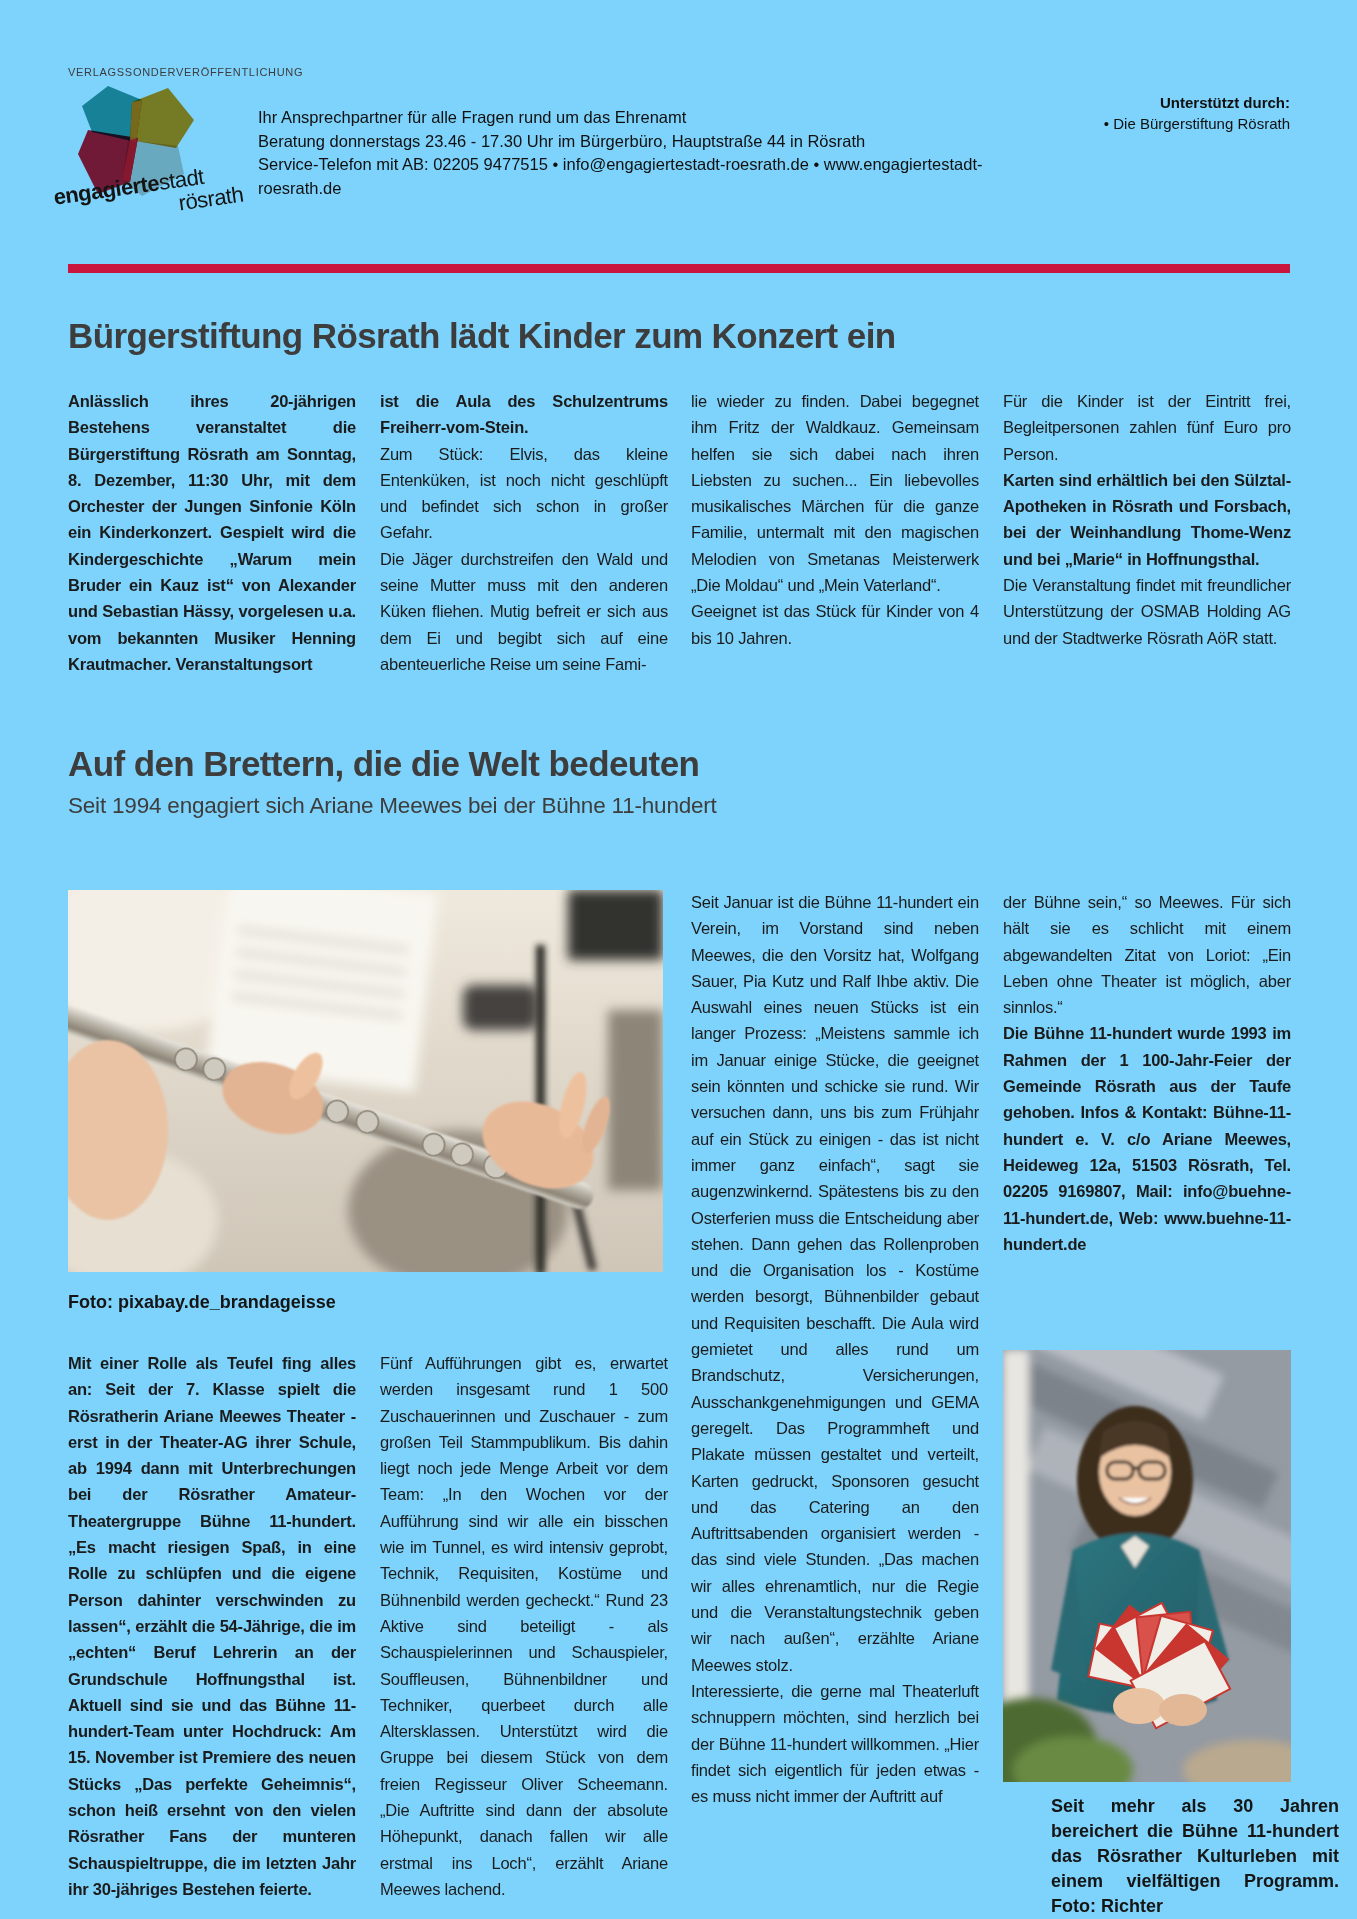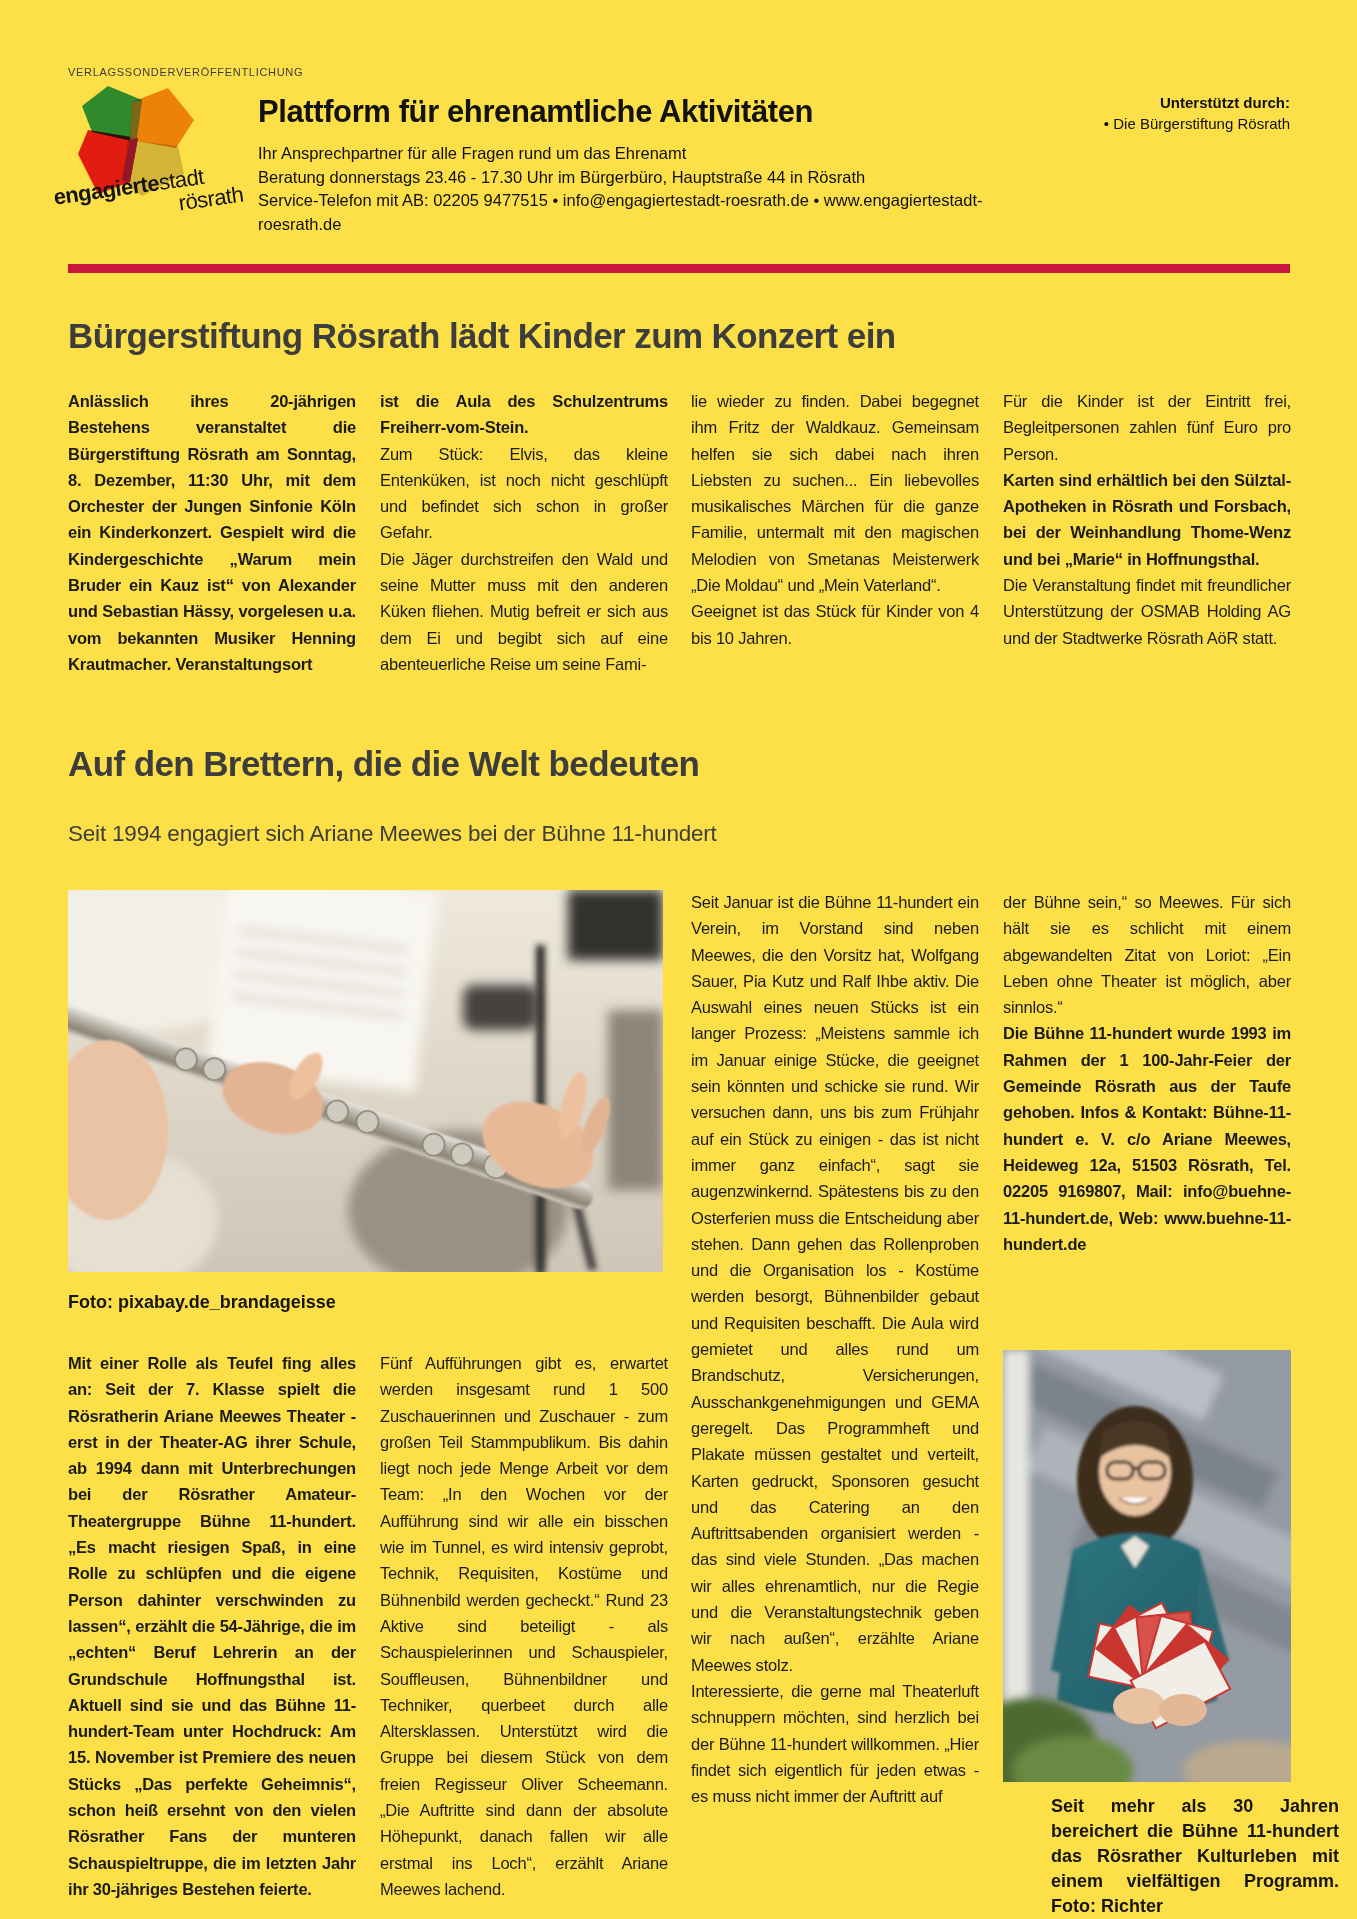--- a/index.html
+++ b/index.html
@@ -1,16 +1,16 @@
 <!DOCTYPE html>
 <html lang="de"><head>
 <meta charset="utf-8">
 <style>
   html,body{margin:0;padding:0;background:#ffffff;}
-  .page{position:relative;width:1357px;height:1919px;background:#fde047;overflow:hidden;
+  .page{position:relative;width:1357px;height:1919px;background:#7dd3fc;overflow:hidden;
         font-family:"Liberation Sans",sans-serif;color:#1b1b1b;}
   .abs{position:absolute;}
   .kicker{left:68px;top:66px;font-size:11px;letter-spacing:.7px;color:#3c3c3c;}
   .logo-svg{left:70px;top:84px;width:138px;height:112px;}
   .logo-text{left:52px;top:186px;width:200px;transform:rotate(-8deg);transform-origin:left top;
              font-size:22px;color:#141414;line-height:23px;}
   .logo-text .b{font-weight:700;letter-spacing:-0.5px;}
   .logo-text .l{font-weight:400;letter-spacing:-0.5px;}
   .logo-line2{text-align:right;padding-right:12px;font-weight:400;letter-spacing:-0.5px;}
   .header-block{left:258px;top:94px;width:780px;}
@@ -46,21 +46,20 @@
       <polygon points="56,18 66,16 60,58 54,56" fill="#8a6d1d" opacity="0.85"></polygon>
       <polygon points="54,56 62,54 54,98 46,96" fill="#8c1730" opacity="0.85"></polygon>
     </g>
   </svg>
   <div class="abs logo-text">
     <div><span class="b">engagierte</span><span class="l">stadt</span></div>
     <div class="logo-line2">rösrath</div>
   </div>
 
   <div class="abs header-block">
-    <div class="header-title">Plattform für ehrenamtliche Aktivitäten</div>
     <div class="header-lines">
       <div>Ihr Ansprechpartner für alle Fragen rund um das Ehrenamt</div>
       <div>Beratung donnerstags 23.46 - 17.30 Uhr im Bürgerbüro, Hauptstraße 44 in Rösrath</div>
       <div>Service-Telefon mit AB: 02205 9477515 • info@engagiertestadt-roesrath.de • www.engagiertestadt-roesrath.de</div>
     </div>
   </div>
   <div class="abs supported">
     <div class="lab">Unterstützt durch:</div>
     <div>• Die Bürgerstiftung Rösrath</div>
   </div>
@@ -81,21 +80,21 @@
     <p>lie wieder zu finden. Dabei begegnet ihm Fritz der Waldkauz. Gemeinsam helfen sie sich dabei nach ihren Liebsten zu suchen... Ein liebevolles musikalisches Märchen für die ganze Familie, untermalt mit den magischen Melodien von Smetanas Meisterwerk „Die Moldau“ und „Mein Vaterland“.</p>
     <p>Geeignet ist das Stück für Kinder von 4 bis 10 Jahren.</p>
   </div>
   <div class="abs headline" style="left:68px;top:744px;">Auf den Brettern, die die Welt bedeuten</div>
 
   <div class="abs bodycol" style="left:1003px;top:388px;height:302px;">
     <p>Für die Kinder ist der Eintritt frei, Begleitpersonen zahlen fünf Euro pro Person.</p>
     <p class="bold">Karten sind erhältlich bei den Sülztal-Apotheken in Rösrath und Forsbach, bei der Weinhandlung Thome-Wenz und bei „Marie“ in Hoffnungsthal.</p>
     <p>Die Veranstaltung findet mit freundlicher Unterstützung der OSMAB Holding AG und der Stadtwerke Rösrath AöR statt.</p>
   </div>
-  <div class="abs subtitle" style="left:68px;top:821px;text-align:center;">Seit 1994 engagiert sich Ariane Meewes bei der Bühne 11-hundert</div>
+  <div class="abs subtitle" style="left:68px;top:793px;text-align:center;">Seit 1994 engagiert sich Ariane Meewes bei der Bühne 11-hundert</div>
 
   <div class="abs photo-frame" style="left:68px;top:890px;width:595px;height:382px;">
     <svg width="595" height="382" viewBox="0 0 595 382">
       <defs>
         <linearGradient id="bg1" x1="0" y1="0" x2="0" y2="1">
           <stop offset="0" stop-color="#efe9dd"></stop>
             <stop offset="0.55" stop-color="#ddd5c7"></stop>
             <stop offset="1" stop-color="#cfc6b8"></stop>
         </linearGradient>
         <linearGradient id="flute" x1="0" y1="0" x2="0" y2="1">

